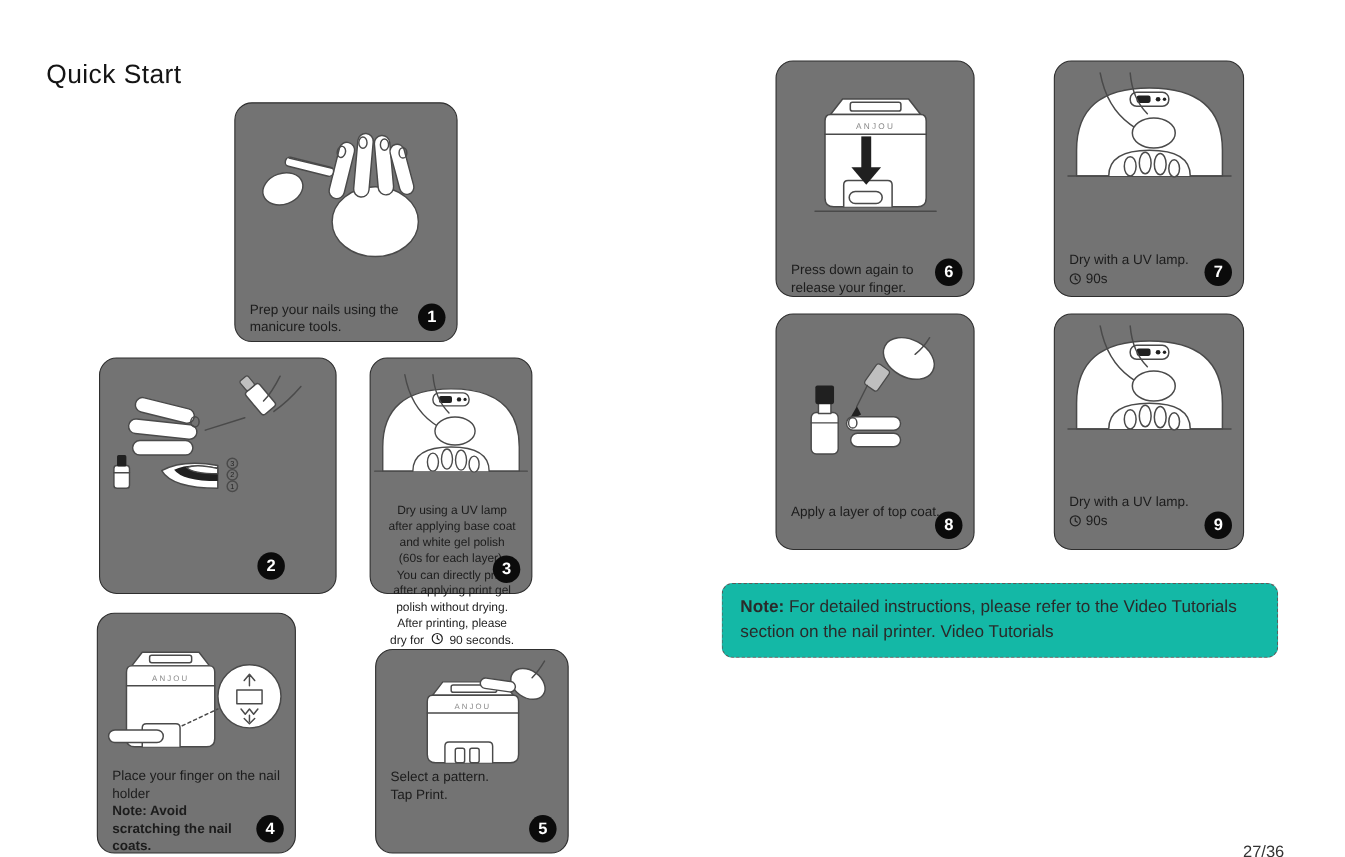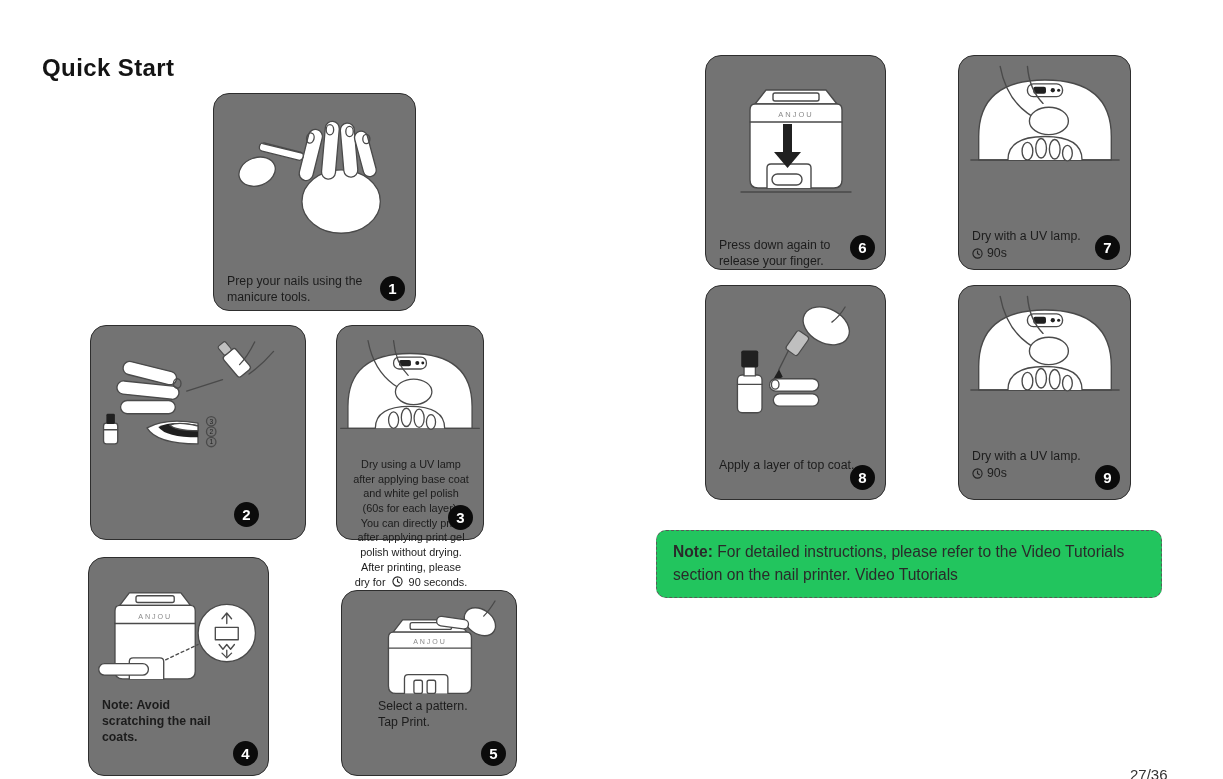--- a/index.html
+++ b/index.html
@@ -1,39 +1,39 @@
 <!DOCTYPE html>
 <html><head>
 <meta charset="utf-8">
 <style>
   html,body{margin:0;padding:0;}
   body{
     position:relative;width:1223px;height:779px;background:#ffffff;
     font-family:"Liberation Sans",sans-serif;color:#1c1c1c;overflow:hidden;
   }
-  .title{position:absolute;left:42px;top:38px;font-size:24px;font-weight:bold;color:#141414;letter-spacing:.4px;}
+  .title{position:absolute;left:42px;top:38px;font-size:24px;font-weight:normal;color:#141414;letter-spacing:.4px;}
   .panel{position:absolute;background:#737373;border:1.4px solid #2e2e2e;border-radius:16px;box-sizing:border-box;}
   .illus{position:absolute;left:0;right:0;top:8px;display:flex;justify-content:center;}
   .cap{position:absolute;left:13px;right:12px;font-size:12.3px;line-height:1.3;color:#1c1c1c;}
   .cap.small{font-size:10.9px;line-height:1.35;left:16px;right:14px;}
   .b{font-weight:bold;}
   .badge{
     position:absolute;right:10px;bottom:9px;width:25px;height:25px;border-radius:50%;
     background:#0b0b0b;color:#fff;font-weight:bold;font-size:15px;
     display:flex;align-items:center;justify-content:center;
   }
   .listline{margin-left:2px;}
   .twice{margin-left:16px;display:flex;align-items:center;gap:4px;}
   .ric{font-size:12px;line-height:1;}
   .clockline{display:flex;align-items:center;gap:4px;margin-top:1px;}
   .clk{flex:0 0 auto;vertical-align:-1px;}
   .clk-inline{vertical-align:-1px;margin:0 3px 0 3px;}
   .notebox{
     position:absolute;left:656px;top:530px;width:506px;box-sizing:border-box;
-    background:#22c55e;border:1.8px dashed #5a5a5a;border-radius:10px;
+    background:#14b8a6;border:1.8px dashed #5a5a5a;border-radius:10px;
     padding:10px 16px 11px 16px;font-size:15.6px;line-height:1.45;color:#2a2a2a;
   }
   .pagenum{position:absolute;left:1130px;top:766px;font-size:15px;color:#333;}
   svg .ln{fill:none;stroke:#4a4a4a;stroke-width:1.4;stroke-linecap:round;stroke-linejoin:round;}
   svg .wfill{fill:#ffffff;stroke:#4a4a4a;stroke-width:1.4;stroke-linecap:round;stroke-linejoin:round;}
   svg .dk{fill:#202020;stroke:none;}
   svg .gry{fill:#bfbfbf;stroke:#4a4a4a;stroke-width:1.2;}
   svg text.brand{font-family:"Liberation Sans",sans-serif;font-size:7.5px;letter-spacing:2px;fill:#8a8a8a;}
   svg text.lnum{font-family:"Liberation Sans",sans-serif;font-size:7px;fill:#222;}
 </style>
@@ -136,20 +136,21 @@
       <rect class="wfill" x="6" y="102" width="52" height="12" rx="6"></rect>
       <line class="ln" x1="76" y1="98" x2="110" y2="82" stroke-dasharray="3 3"></line>
       <circle class="wfill" cx="140" cy="70" r="30"></circle>
       <rect class="wfill" x="128" y="64" width="24" height="13"></rect>
       <path class="ln" d="M132,82 l4,5 4,-5 4,5 4,-5"></path>
       <path class="ln" d="M140,60 V50 M135,55 L140,49 L145,55"></path>
       <path class="ln" d="M140,88 V94 M135,91 L140,96 L145,91"></path>
     </svg>
   </div>
   <div class="cap" style="top:140px;">
+    <div>Place your finger on the nail holder</div>
     <div class="b" style="width:132px;">Note: Avoid scratching the nail coats.</div>
   </div>
   <div class="badge">4</div>
 </section>
 
 <section class="panel" style="left:341px;top:590px;width:176px;height:186px;">
   <div class="illus">
     <svg width="166" height="104" viewBox="0 0 176 110">
       <polygon class="wfill" points="60,22 118,22 128,35 50,35"></polygon>
       <rect class="ln" x="68" y="25" width="44" height="7" rx="2"></rect>
@@ -157,21 +158,21 @@
       <line class="ln" x1="45" y1="52" x2="133" y2="52"></line>
       <text class="brand" x="89" y="48" text-anchor="middle">ANJOU</text>
       <path class="wfill" d="M62,100 V84 Q62,80 66,80 H104 Q108,80 108,84 V100"></path>
       <rect class="wfill" x="72" y="86" width="9" height="14" rx="2"></rect>
       <rect class="wfill" x="86" y="86" width="9" height="14" rx="2"></rect>
       <ellipse class="wfill" cx="142" cy="24" rx="18" ry="13" transform="rotate(35 142 24)"></ellipse>
       <rect class="wfill" x="96" y="20" width="34" height="10" rx="5" transform="rotate(8 113 25)"></rect>
       <path class="ln" d="M158,2 Q152,12 146,18"></path>
     </svg>
   </div>
-  <div class="cap" style="top:108px;margin-left:23px;">
+  <div class="cap" style="top:108px;">
     <div>Select a pattern.</div>
     <div>Tap Print.</div>
   </div>
   <div class="badge">5</div>
 </section>
 
 <section class="panel" style="left:705px;top:55px;width:181px;height:215px;">
   <div class="illus">
     <svg width="170" height="150" viewBox="0 0 170 150">
       <polygon class="wfill" points="55,26 115,26 126,40 44,40"></polygon>

